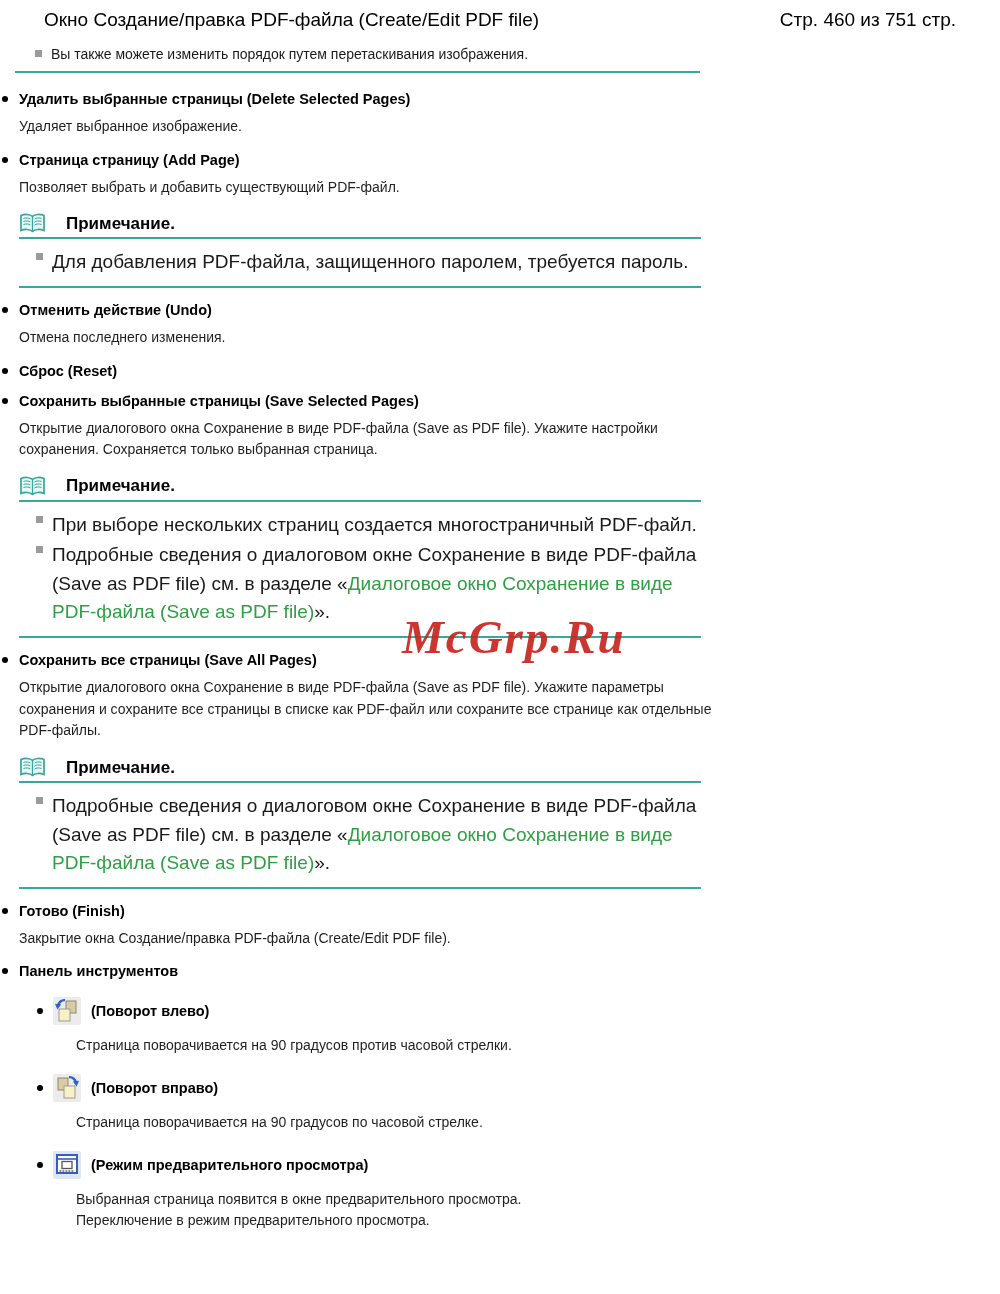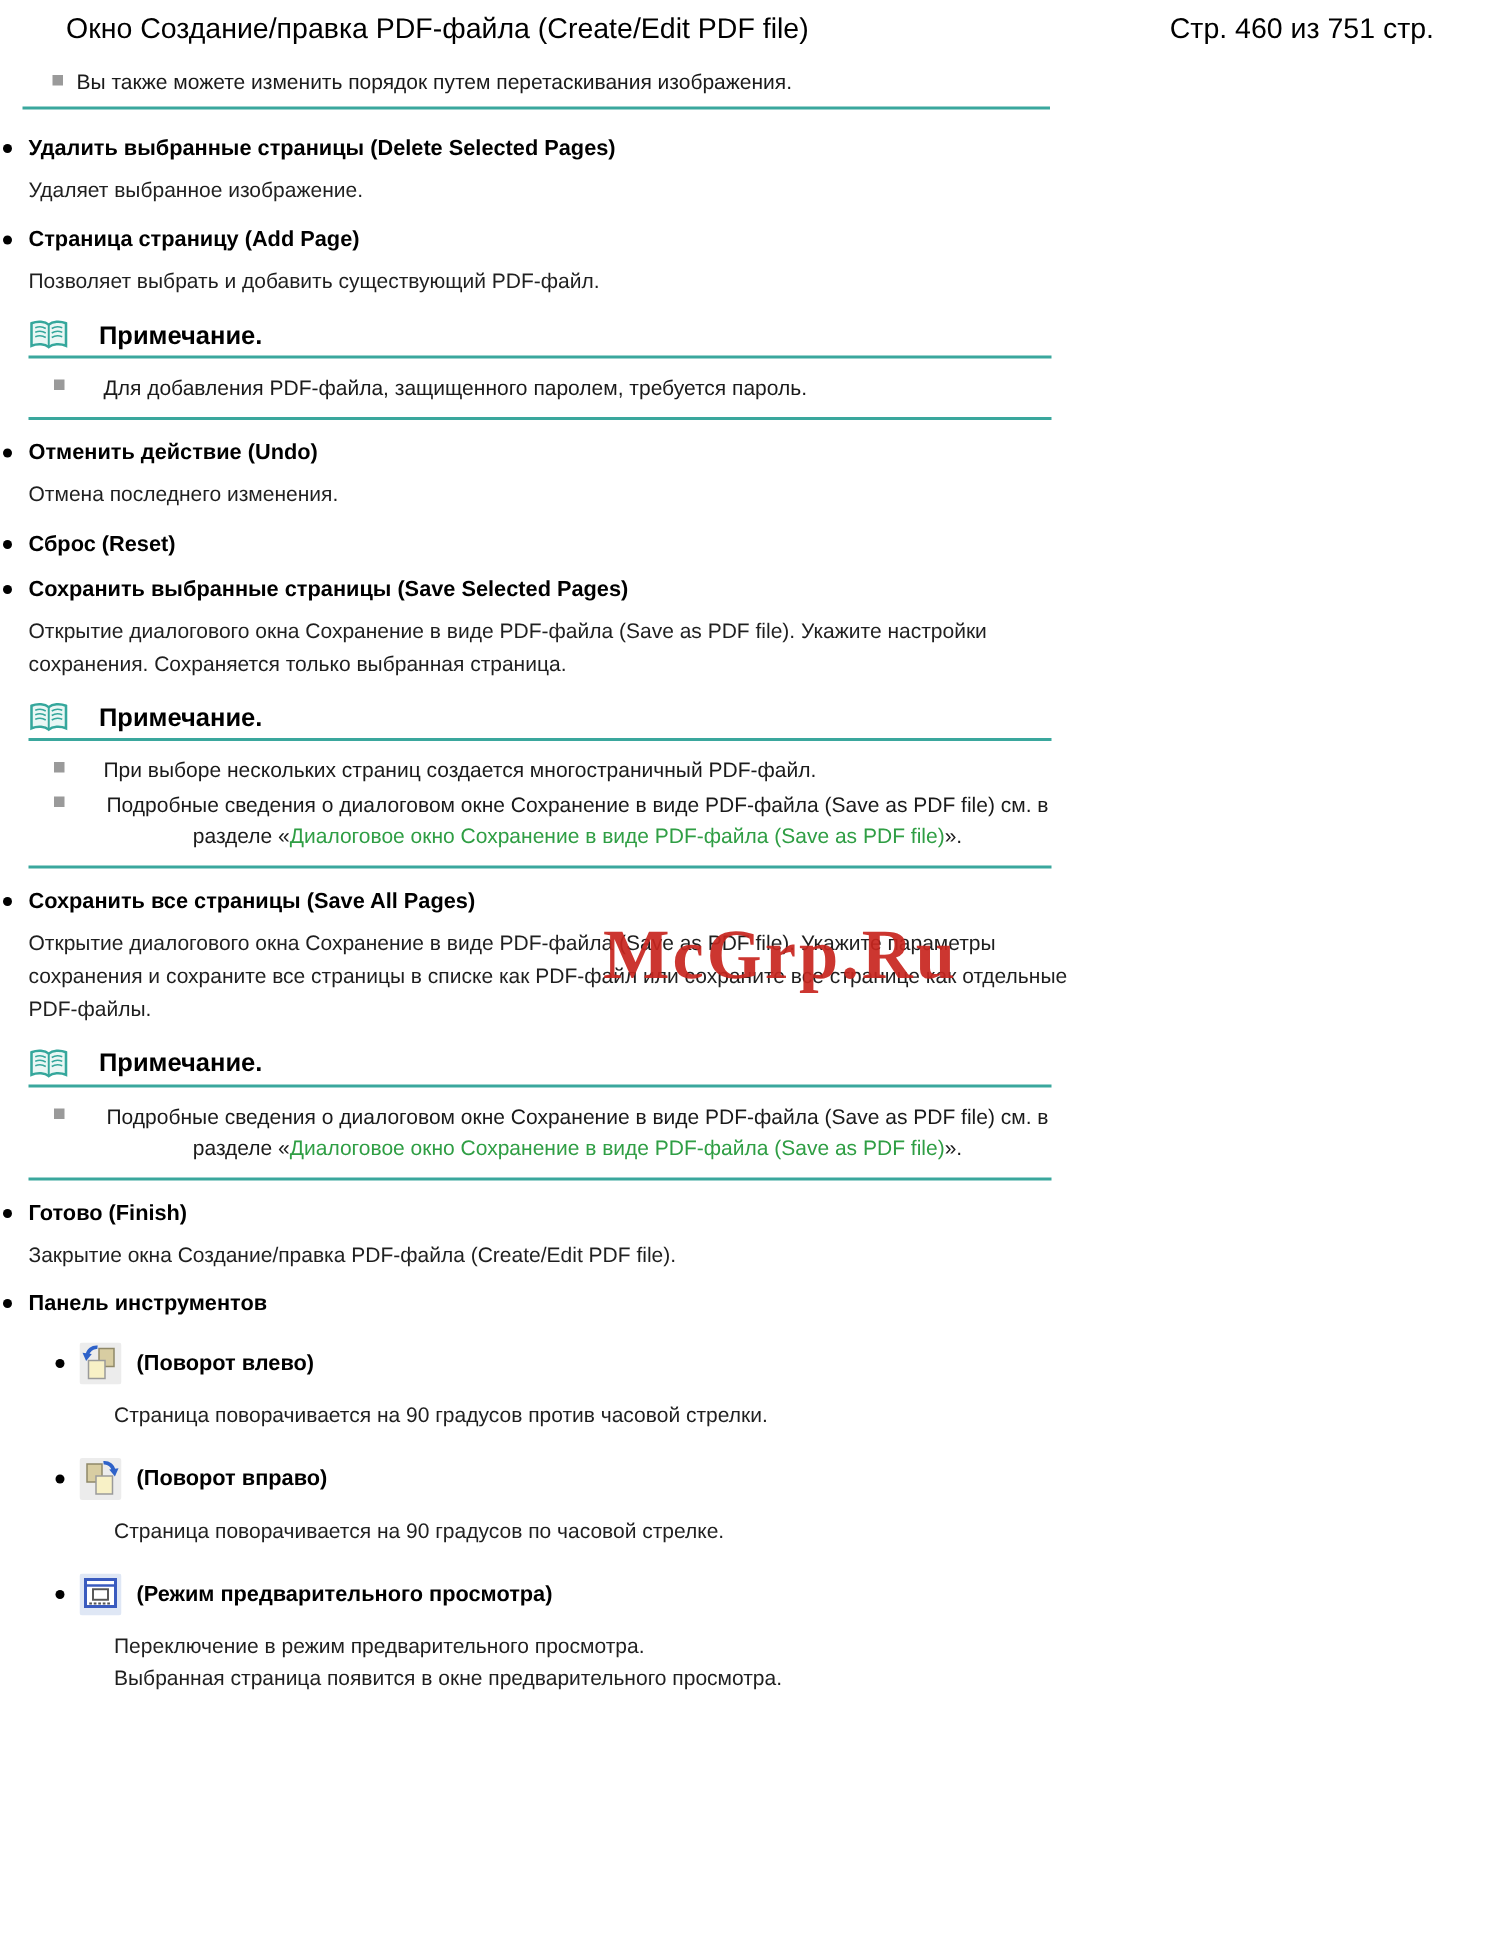--- a/index.html
+++ b/index.html
@@ -20,27 +20,27 @@
   .rule-first { margin:9px 0 0 15px; width:685px; }
 
   .b { display:flex; align-items:flex-start; gap:11px; font-size:14.5px; font-weight:bold; color:#000; margin-top:14px; }
   .dot { width:6px; height:6px; border-radius:50%; background:#000; flex:none; margin-top:5px; margin-left:2px; }
   .para { margin:9px 0 0 19px; font-size:14px; line-height:1.55; color:#1f1f1f; }
   .w690 { width:692px; } .w700 { width:706px; }
 
   .note { margin:15px 0 0 19px; width:682px; }
   .note-head { display:flex; align-items:center; gap:20px; font-size:17px; font-weight:bold; color:#000; margin-bottom:3px; }
   .note-body { padding:7px 0 9px 17px; }
-  .note-row { display:flex; align-items:flex-start; gap:26px; font-size:14px; line-height:1.5; margin-top:2px;text-align:center; }
+  .note-row { display:flex; align-items:flex-start; gap:9px; font-size:19px; line-height:1.5; margin-top:2px; }
   .note-row .sq { margin-top:5px; }
   .link { color:#2f9e44; cursor:pointer; }
 
   .wm {
     position:absolute; left:402px; top:610px; z-index:5;
-    font-family:"Liberation Serif", serif; font-weight:bold;
+    font-family:"Liberation Serif", serif; font-style:italic; font-weight:bold;
     font-size:47px; color:#c8261f; opacity:.92; letter-spacing:2px; pointer-events:none;
   }
 
   .tb-item { display:flex; align-items:center; gap:10px; margin:18px 0 0 35px; }
   .tb-item .dot { margin-top:0; }
   .tb-icon { width:28px; height:28px; flex:none; }
   .tb-label { font-size:14.5px; font-weight:bold; color:#000; }
   .tb-para { margin:10px 0 0 76px; font-size:14px; line-height:1.5; color:#1f1f1f; }
   .book-icon { width:27px; height:21px; flex:none; }
   .mt18 { margin-top:18px; }
@@ -207,17 +207,17 @@
         <rect x="6.5" y="19.3" width="1.8" height="1.4"></rect>
           <rect x="9.5" y="19.3" width="1.8" height="1.4"></rect>
         <rect x="12.5" y="19.3" width="1.8" height="1.4"></rect>
           <rect x="15.5" y="19.3" width="1.8" height="1.4"></rect>
         <rect x="18.5" y="19.3" width="1.8" height="1.4"></rect>
       </g>
     </svg>
     <span class="tb-label">(Режим предварительного просмотра)</span>
   </div>
   <div class="tb-para">
+    <div>Выбранная страница появится в окне предварительного просмотра.</div>
     <div>Переключение в режим предварительного просмотра.</div>
-    <div>Выбранная страница появится в окне предварительного просмотра.</div>
   </div>
 
 </div>
 
 </body></html>

